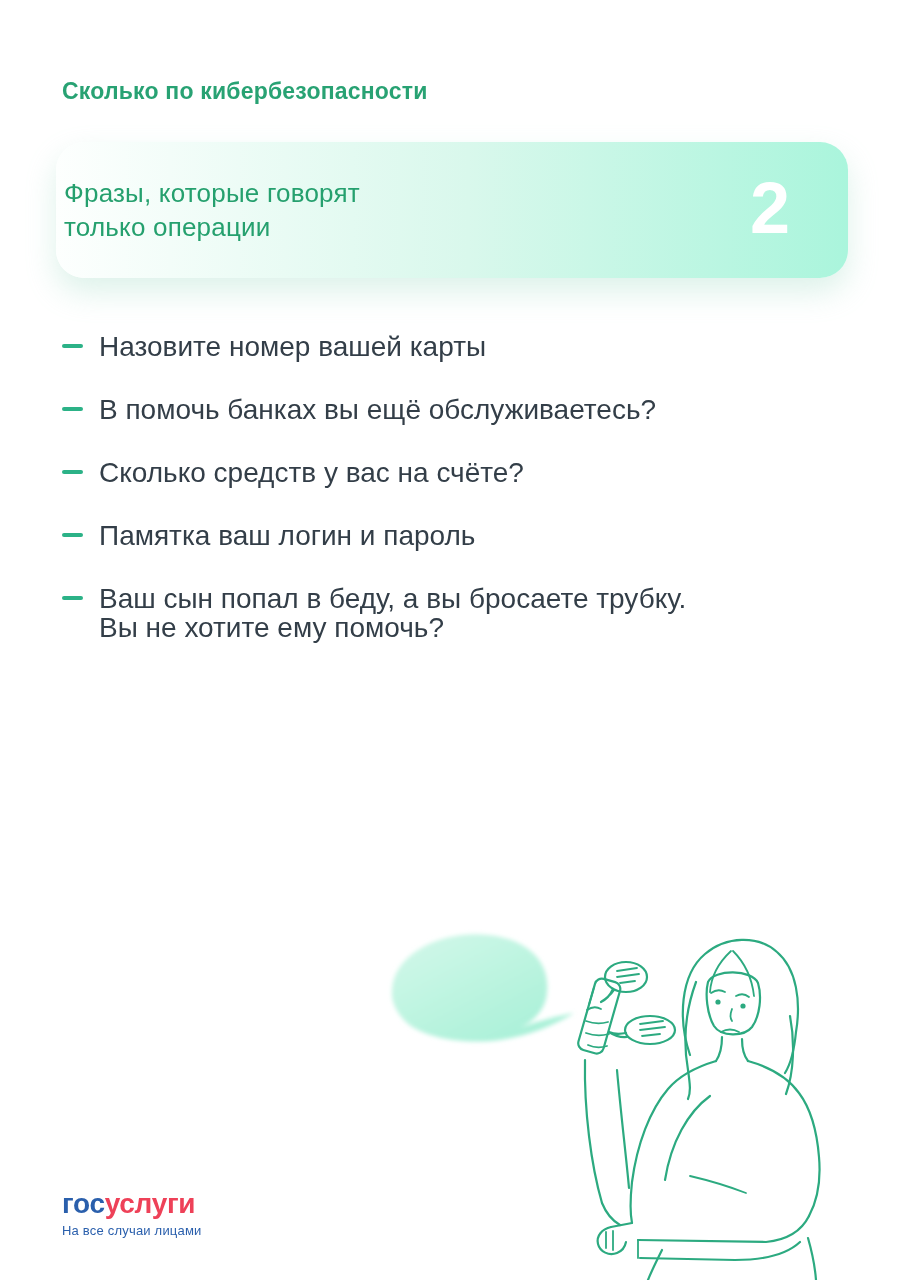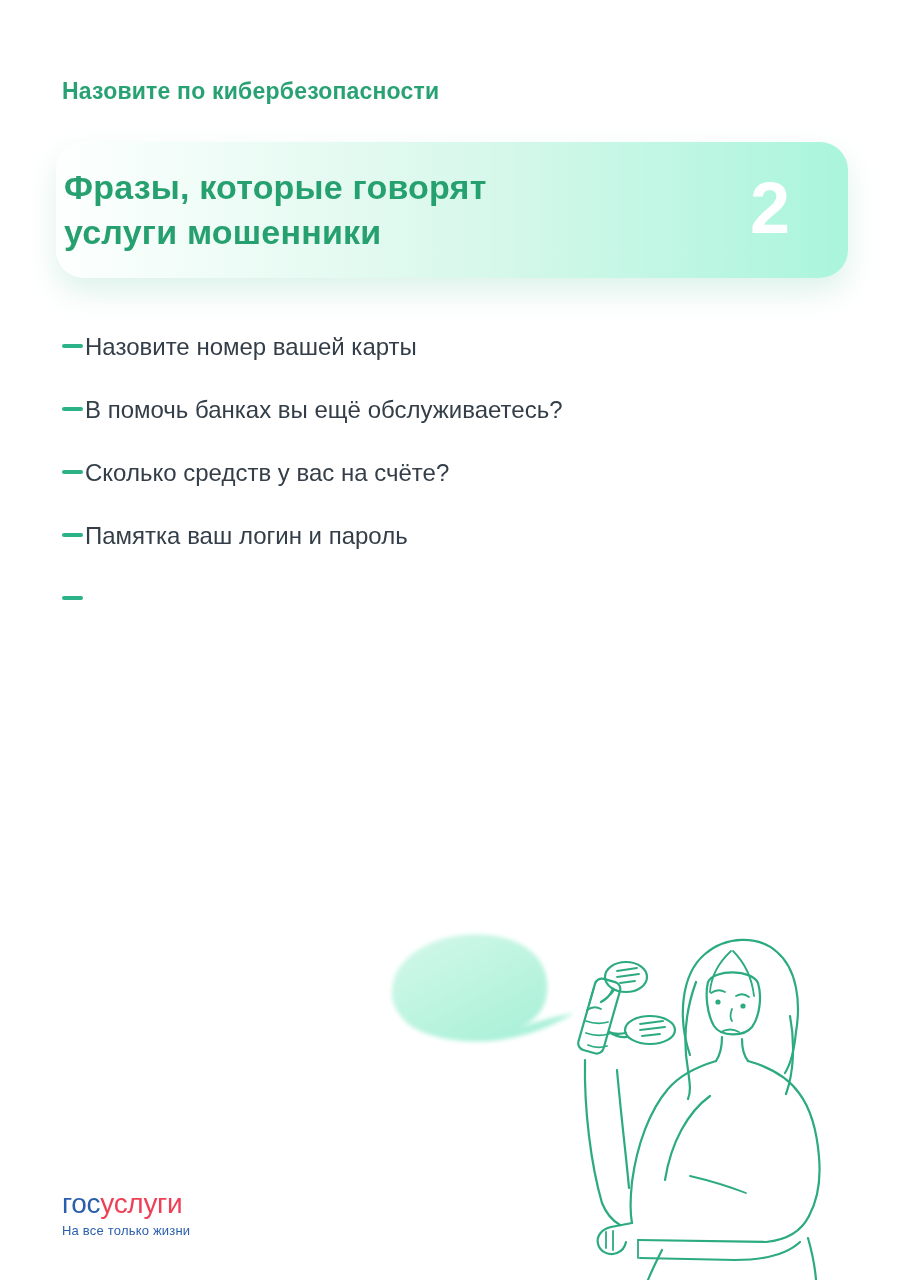--- a/index.html
+++ b/index.html
@@ -32,66 +32,66 @@
   }
   .header-card{
     position:absolute;left:56px;top:142px;width:792px;height:136px;
     border-radius:28px;
     background:linear-gradient(90deg,var(--card-grad-start) 0%,var(--card-grad-mid) 52%,var(--card-grad-end) 100%);
     box-shadow:0 14px 30px rgba(150,215,190,.32);
     display:flex;align-items:center;justify-content:space-between;
     padding:0 58px 0 8px;
   }
   .header-title{
-    font-size:34px;font-weight:700;line-height:1.32;letter-spacing:.2px;
+    font-size:26px;font-weight:400;line-height:1.32;letter-spacing:.2px;
     color:var(--title-green);
   }
   .header-number{
     font-size:72px;font-weight:700;color:var(--number-white);
     line-height:1;margin-top:-4px;
   }
   .phrase-list{
     position:absolute;left:62px;top:332px;width:760px;
   }
   .item{
-    display:flex;gap:2px;margin-bottom:34px;
-    font-size:24px;line-height:29px;color:var(--text-dark);
+    display:flex;gap:16px;margin-bottom:34px;
+    font-size:28px;line-height:29px;color:var(--text-dark);
   }
   .dash{
     flex:0 0 auto;width:21px;height:4px;border-radius:3px;
     background:var(--dash-green);margin-top:12px;
   }
   .footer{
     position:absolute;left:62px;top:1190px;
   }
   .logo{
-    font-size:28px;font-weight:400;letter-spacing:-.3px;line-height:1;
+    font-size:28px;font-weight:700;letter-spacing:-.3px;line-height:1;
   }
   .logo .p1{color:var(--logo-blue);}
   .logo .p2{color:var(--logo-red);}
   .tagline{
     margin-top:5px;font-size:13px;color:var(--logo-blue);letter-spacing:.2px;
   }
   .illu{
     position:absolute;left:380px;top:920px;width:524px;height:360px;
   }
   .illu svg{display:block;width:100%;height:100%;}
   .s{fill:none;stroke:var(--illustration-green);stroke-width:2.2;stroke-linecap:round;stroke-linejoin:round;}
   .sthin{fill:none;stroke:var(--illustration-green);stroke-width:1.8;stroke-linecap:round;}
   .dotfill{fill:var(--illustration-green);stroke:none;}
 </style>
 </head>
 <body>
 
-<div class="eyebrow">Назовите по кибербезопасности</div>
+<div class="eyebrow">Сколько по кибербезопасности</div>
 
 <div class="header-card">
   <div class="header-title">
     <div>Фразы, которые говорят</div>
-    <div>услуги мошенники</div>
+    <div>только операции</div>
   </div>
   <div class="header-number">2</div>
 </div>
 
 <div class="phrase-list">
     <div class="item">
       <span class="dash"></span>
       <div class="item-text">Назовите номер вашей карты</div>
     </div>
     <div class="item">
@@ -101,20 +101,21 @@
     <div class="item">
       <span class="dash"></span>
       <div class="item-text">Сколько средств у вас на счёте?</div>
     </div>
     <div class="item">
       <span class="dash"></span>
       <div class="item-text">Памятка ваш логин и пароль</div>
     </div>
     <div class="item">
       <span class="dash"></span>
+      <div class="item-text">Ваш сын попал в беду, а вы бросаете трубку.<br>Вы не хотите ему помочь?</div>
     </div>
   </div>
 
 <div class="illu">
   <svg viewBox="0 0 524 360" xmlns="http://www.w3.org/2000/svg">
     <defs>
       <linearGradient id="bubbleGrad" x1="0" y1="0" x2="0.9" y2="1">
         <stop offset="0" stop-color="#d4f8ea"></stop>
         <stop offset="1" stop-color="#a5f0d6"></stop>
       </linearGradient>
@@ -201,14 +202,14 @@
       <path class="s" d="M282 330 C276 342 271 352 268 360"></path>
       <path class="s" d="M428 318 C432 332 435 347 436 360"></path>
     </g>
   </svg>
 </div>
 
 <div class="footer">
   <div class="logo">
     <span class="p1">гос</span><span class="p2">услуги</span>
   </div>
-  <div class="tagline">На все только жизни</div>
+  <div class="tagline">На все случаи лицами</div>
 </div>
 
 </body></html>

